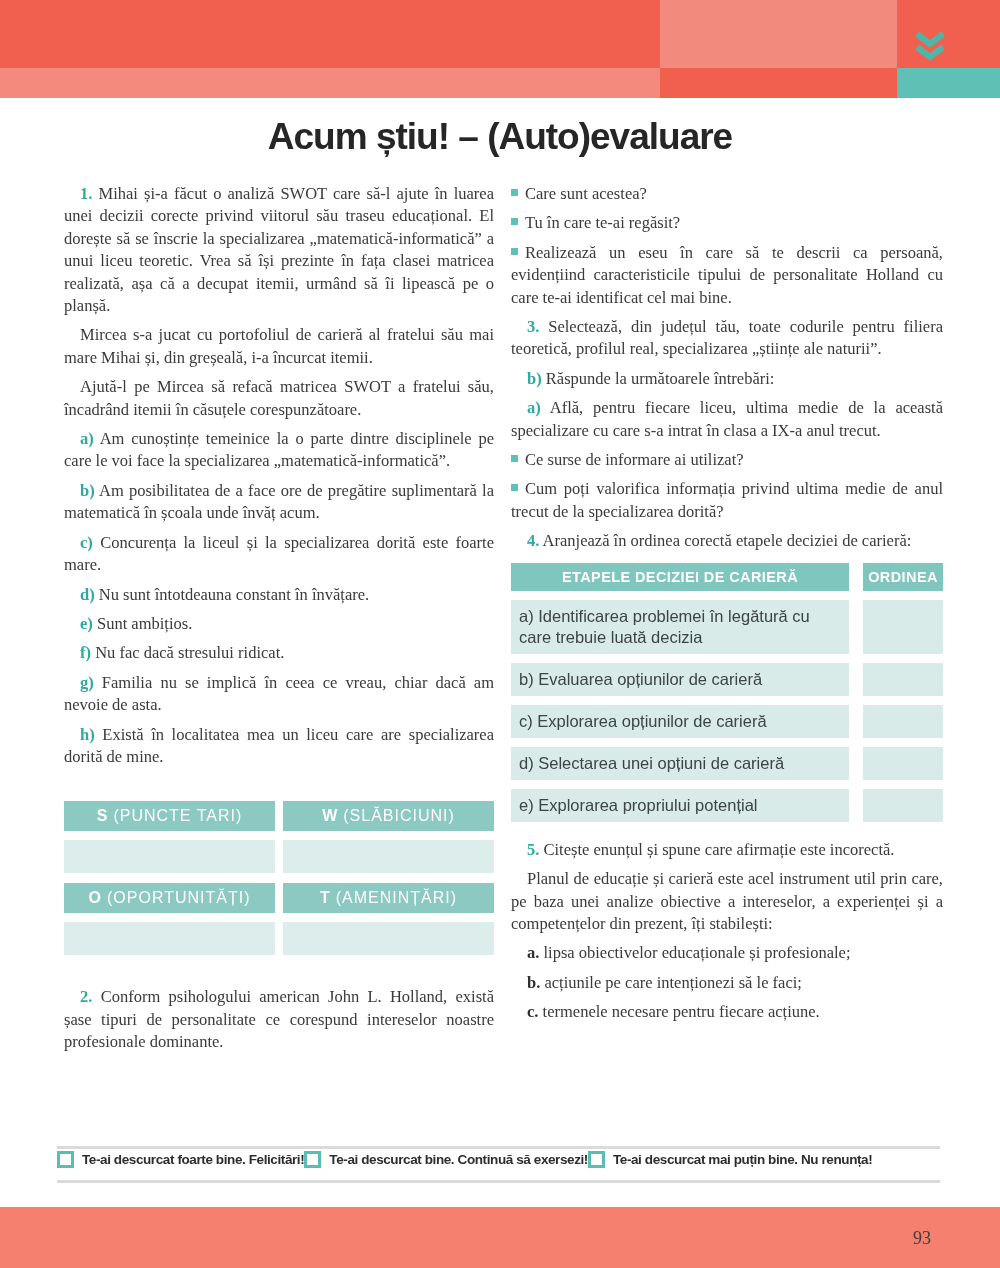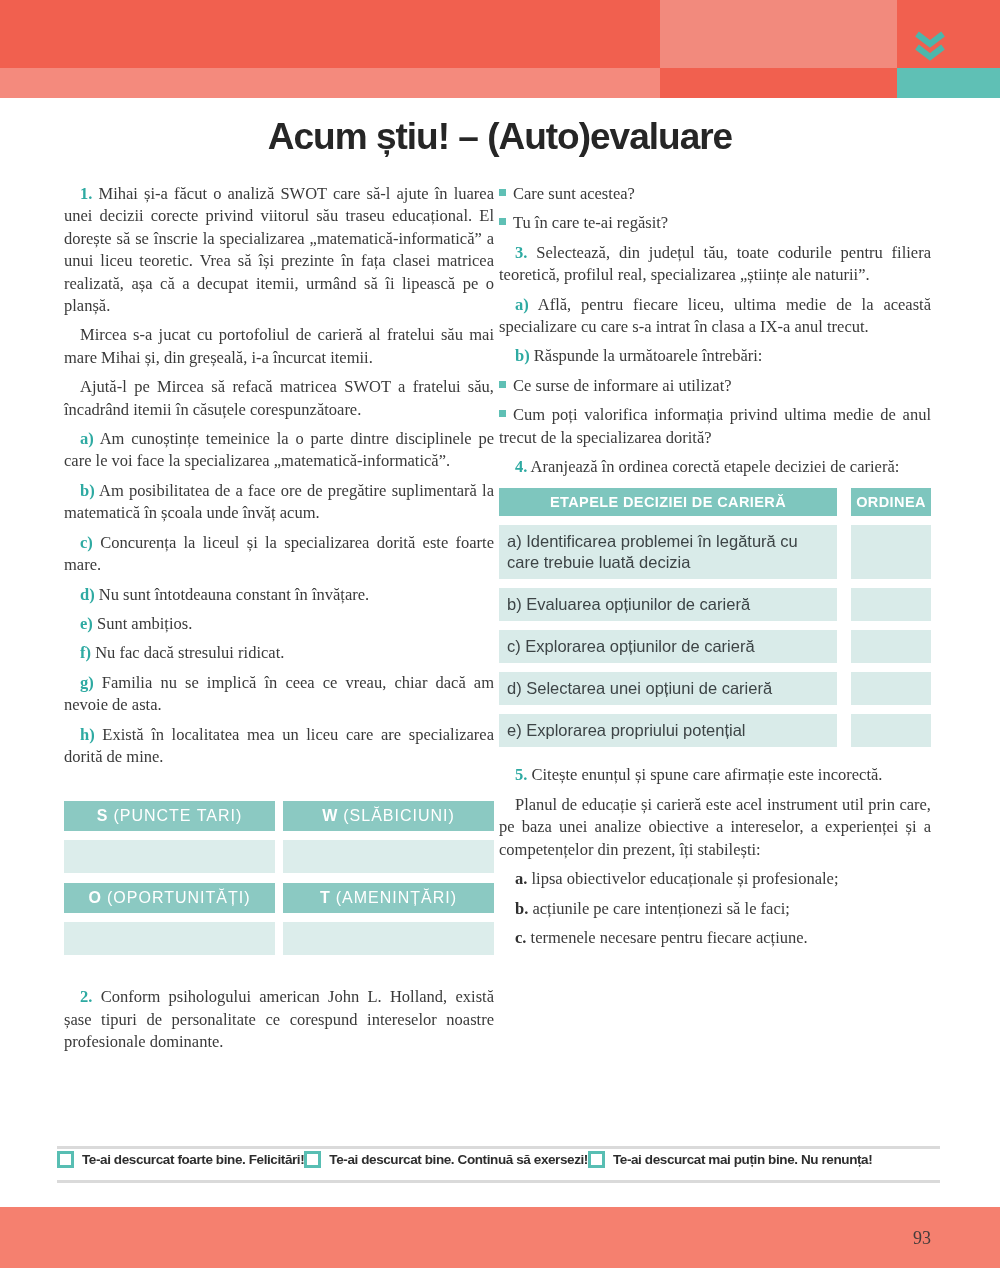--- a/index.html
+++ b/index.html
@@ -21,21 +21,21 @@
   .chev{position:absolute;left:17px;top:31px;}
   
   .title{
     position:absolute;top:116px;left:0;width:1000px;text-align:center;
     font-family:"Liberation Sans", sans-serif;font-weight:900;font-size:37px;
     letter-spacing:-1px;color:#262626;
   }
   
   .col{position:absolute;top:183px;}
   .col-left{left:64px;width:430px;}
-  .col-right{left:499px;width:432px;}
+  .col-right{left:511px;width:432px;}
   p{margin:0 0 7px 0;font-size:16.5px;line-height:22.4px;text-align:justify;color:#3a3a3a;}
   .ind{text-indent:16px;}
   .mk{color:#2eaaa2;font-weight:bold;}
   .bmk{color:#2f2f2f;font-weight:bold;}
   .sq{display:inline-block;width:7px;height:7px;background:#5fc0b5;margin-right:7px;vertical-align:3px;}
   
   .swot{margin-top:33px;display:grid;grid-template-columns:1fr 1fr;column-gap:8px;}
   .swot-h{
     height:30px;background:#8bc9c2;color:#ffffff;display:flex;align-items:center;justify-content:center;
     font-family:"Liberation Sans", sans-serif;font-size:16px;letter-spacing:1px;
@@ -125,24 +125,25 @@
     <div class="swot-e"></div>
     <div class="swot-e"></div>
   </div>
 
   <p class="ind after-swot"><span class="mk">2.</span> <span>Conform  psihologului american John L. Holland, există șase tipuri de personalitate ce corespund intereselor noastre profesionale dominante.</span></p>
 </div>
 
 <div class="col col-right">
   <p><span class="sq"></span><span>Care sunt acestea?</span></p>
   <p><span class="sq"></span><span>Tu în care te-ai regăsit?</span></p>
+  <p><span class="sq"></span><span>Realizează un eseu în care să te descrii ca persoană, evidențiind caracteristicile tipului de personalitate Holland cu care te-ai identificat cel mai bine.</span></p>
 
   <p class="ind"><span class="mk">3.</span> <span>Selectează, din județul tău, toate codurile pentru filiera teoretică, profilul real, specializarea „științe ale naturii”.</span></p>
+  <p class="ind"><span class="mk">b)</span> <span>Răspunde la următoarele întrebări:</span></p>
   <p class="ind"><span class="mk">a)</span> <span>Află, pentru fiecare liceu, ultima medie de la această specializare cu care s-a intrat în clasa a IX-a anul trecut.</span></p>
-  <p class="ind"><span class="mk">b)</span> <span>Răspunde la următoarele întrebări:</span></p>
 
   <p><span class="sq"></span><span>Ce surse de informare ai utilizat?</span></p>
   <p><span class="sq"></span><span>Cum poți valorifica informația privind ultima medie de anul trecut de la specializarea dorită?</span></p>
 
   <p class="ind"><span class="mk">4.</span> <span>Aranjează în ordinea corectă etapele deciziei de carieră:</span></p>
 
   <div class="etapele">
     <div class="tb-h">ETAPELE DECIZIEI DE CARIERĂ</div>
     <div class="tb-h">ORDINEA</div>
     <div class="tb-c">a) Identificarea problemei în legătură cu care trebuie luată decizia</div>

